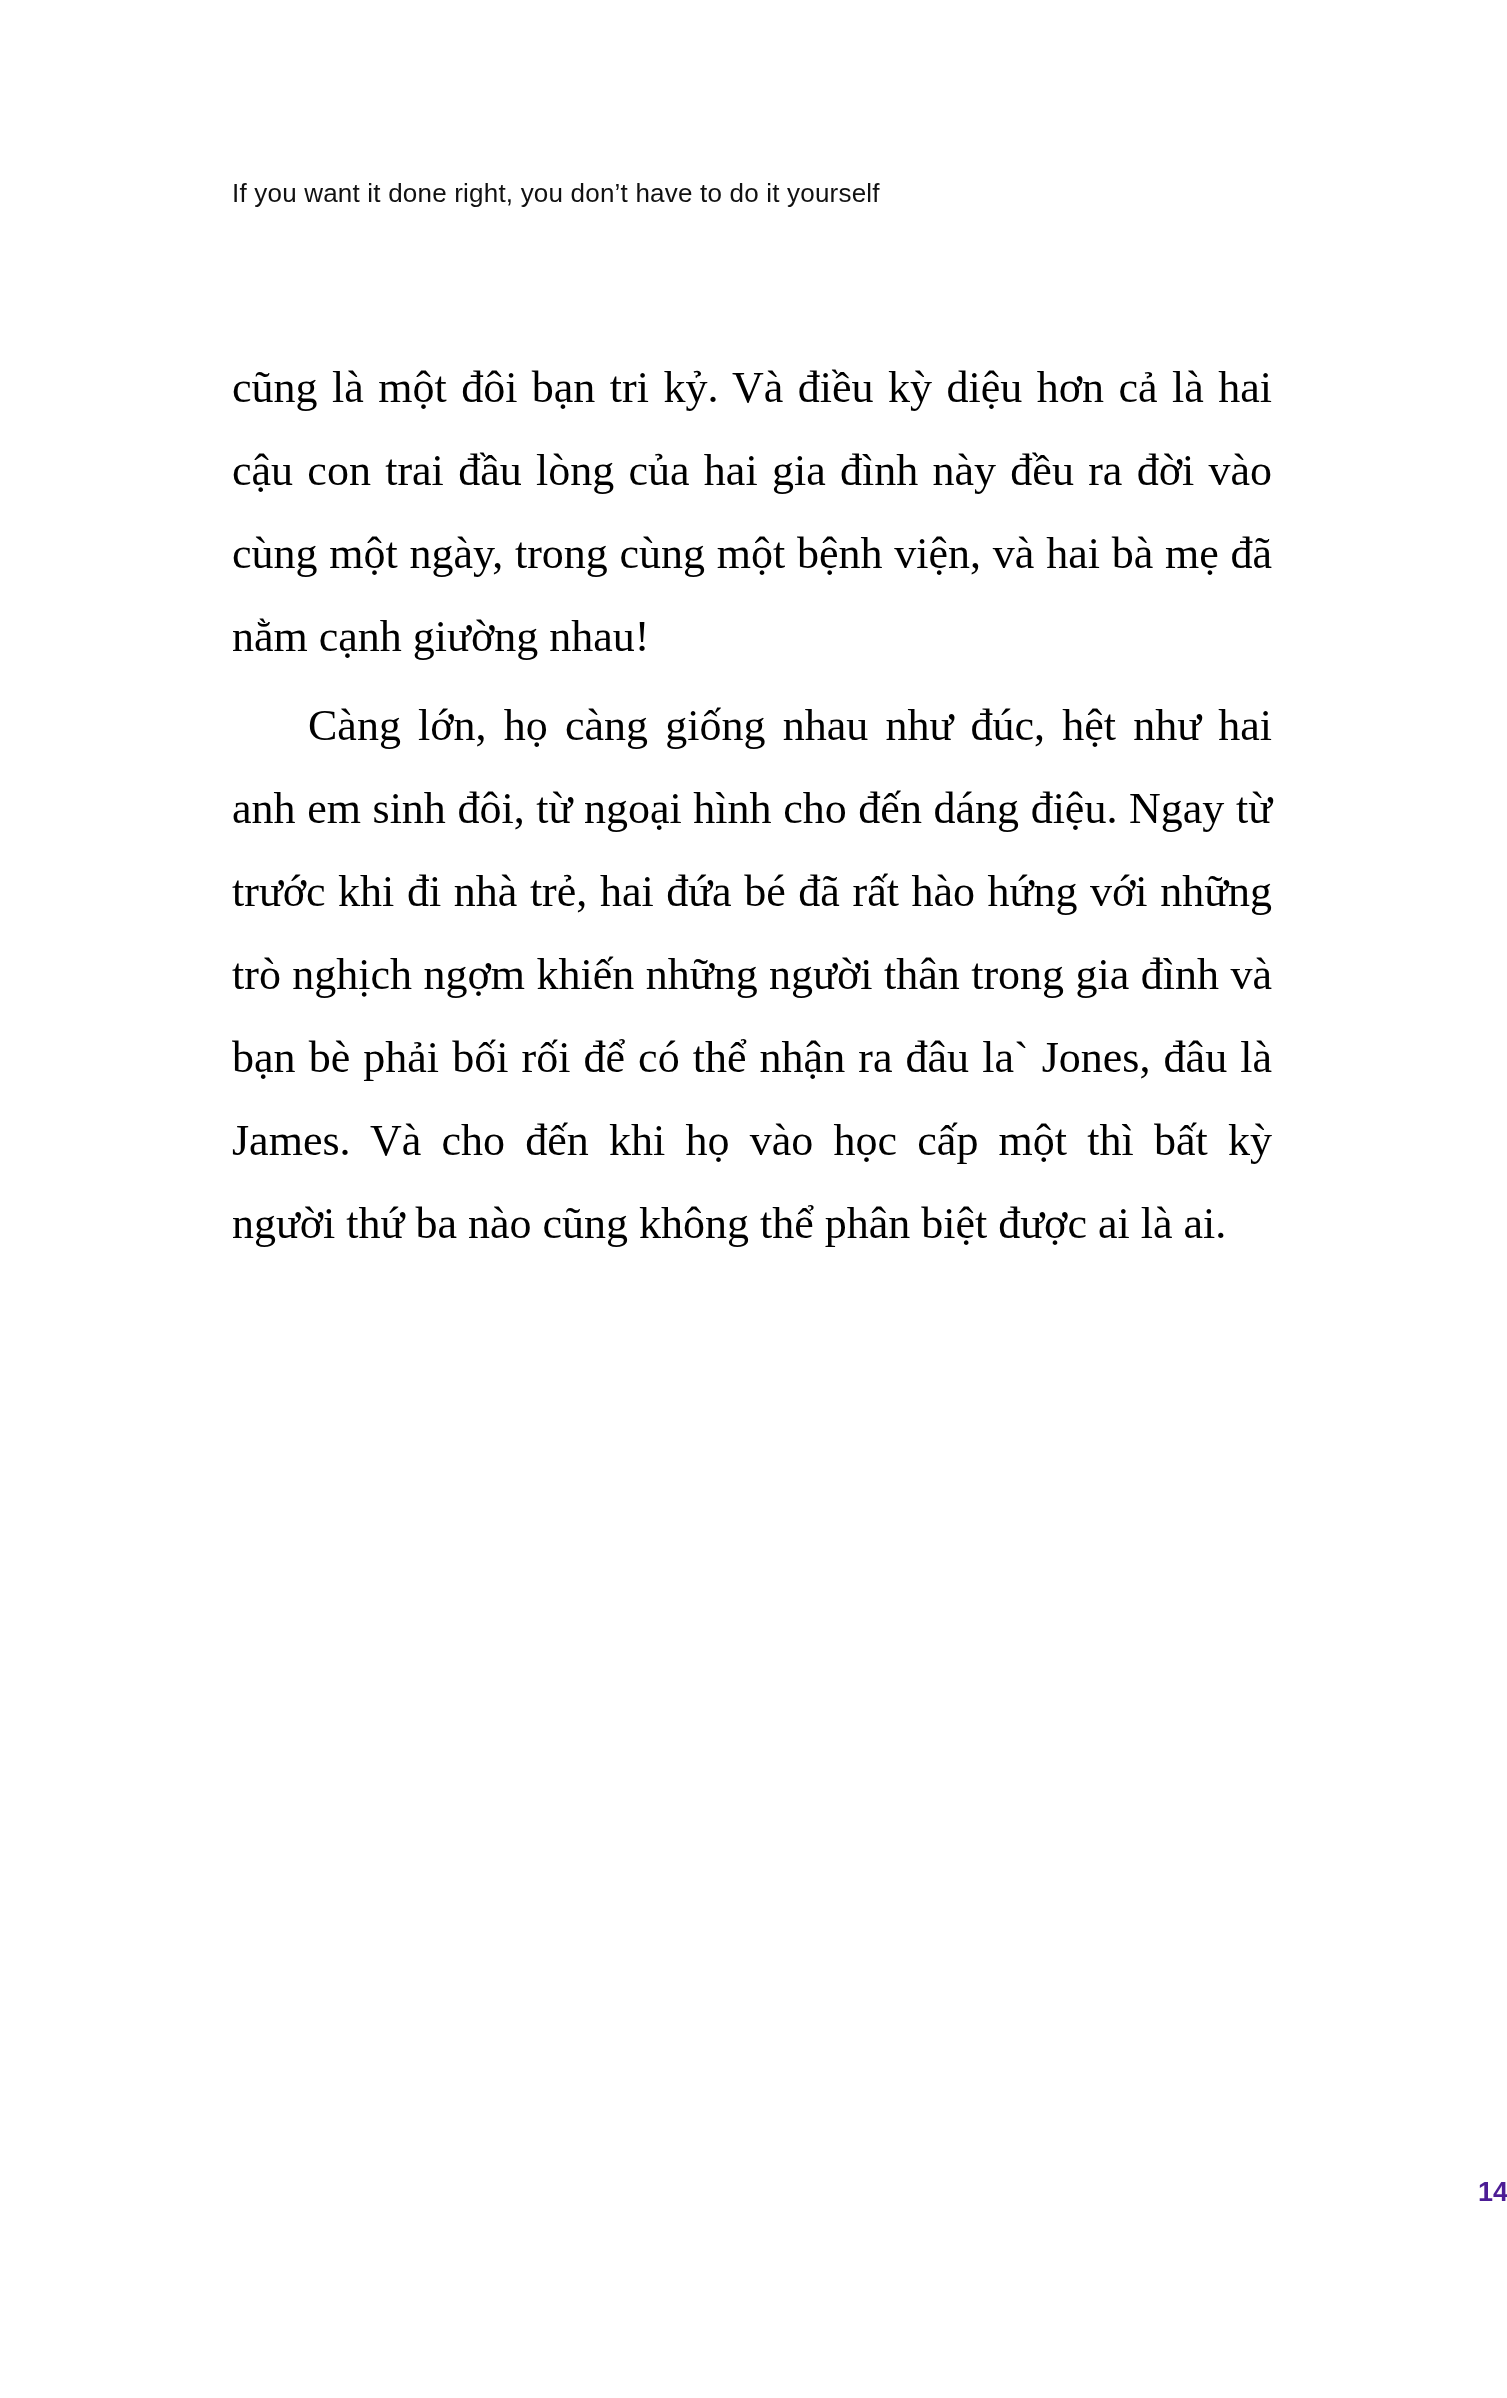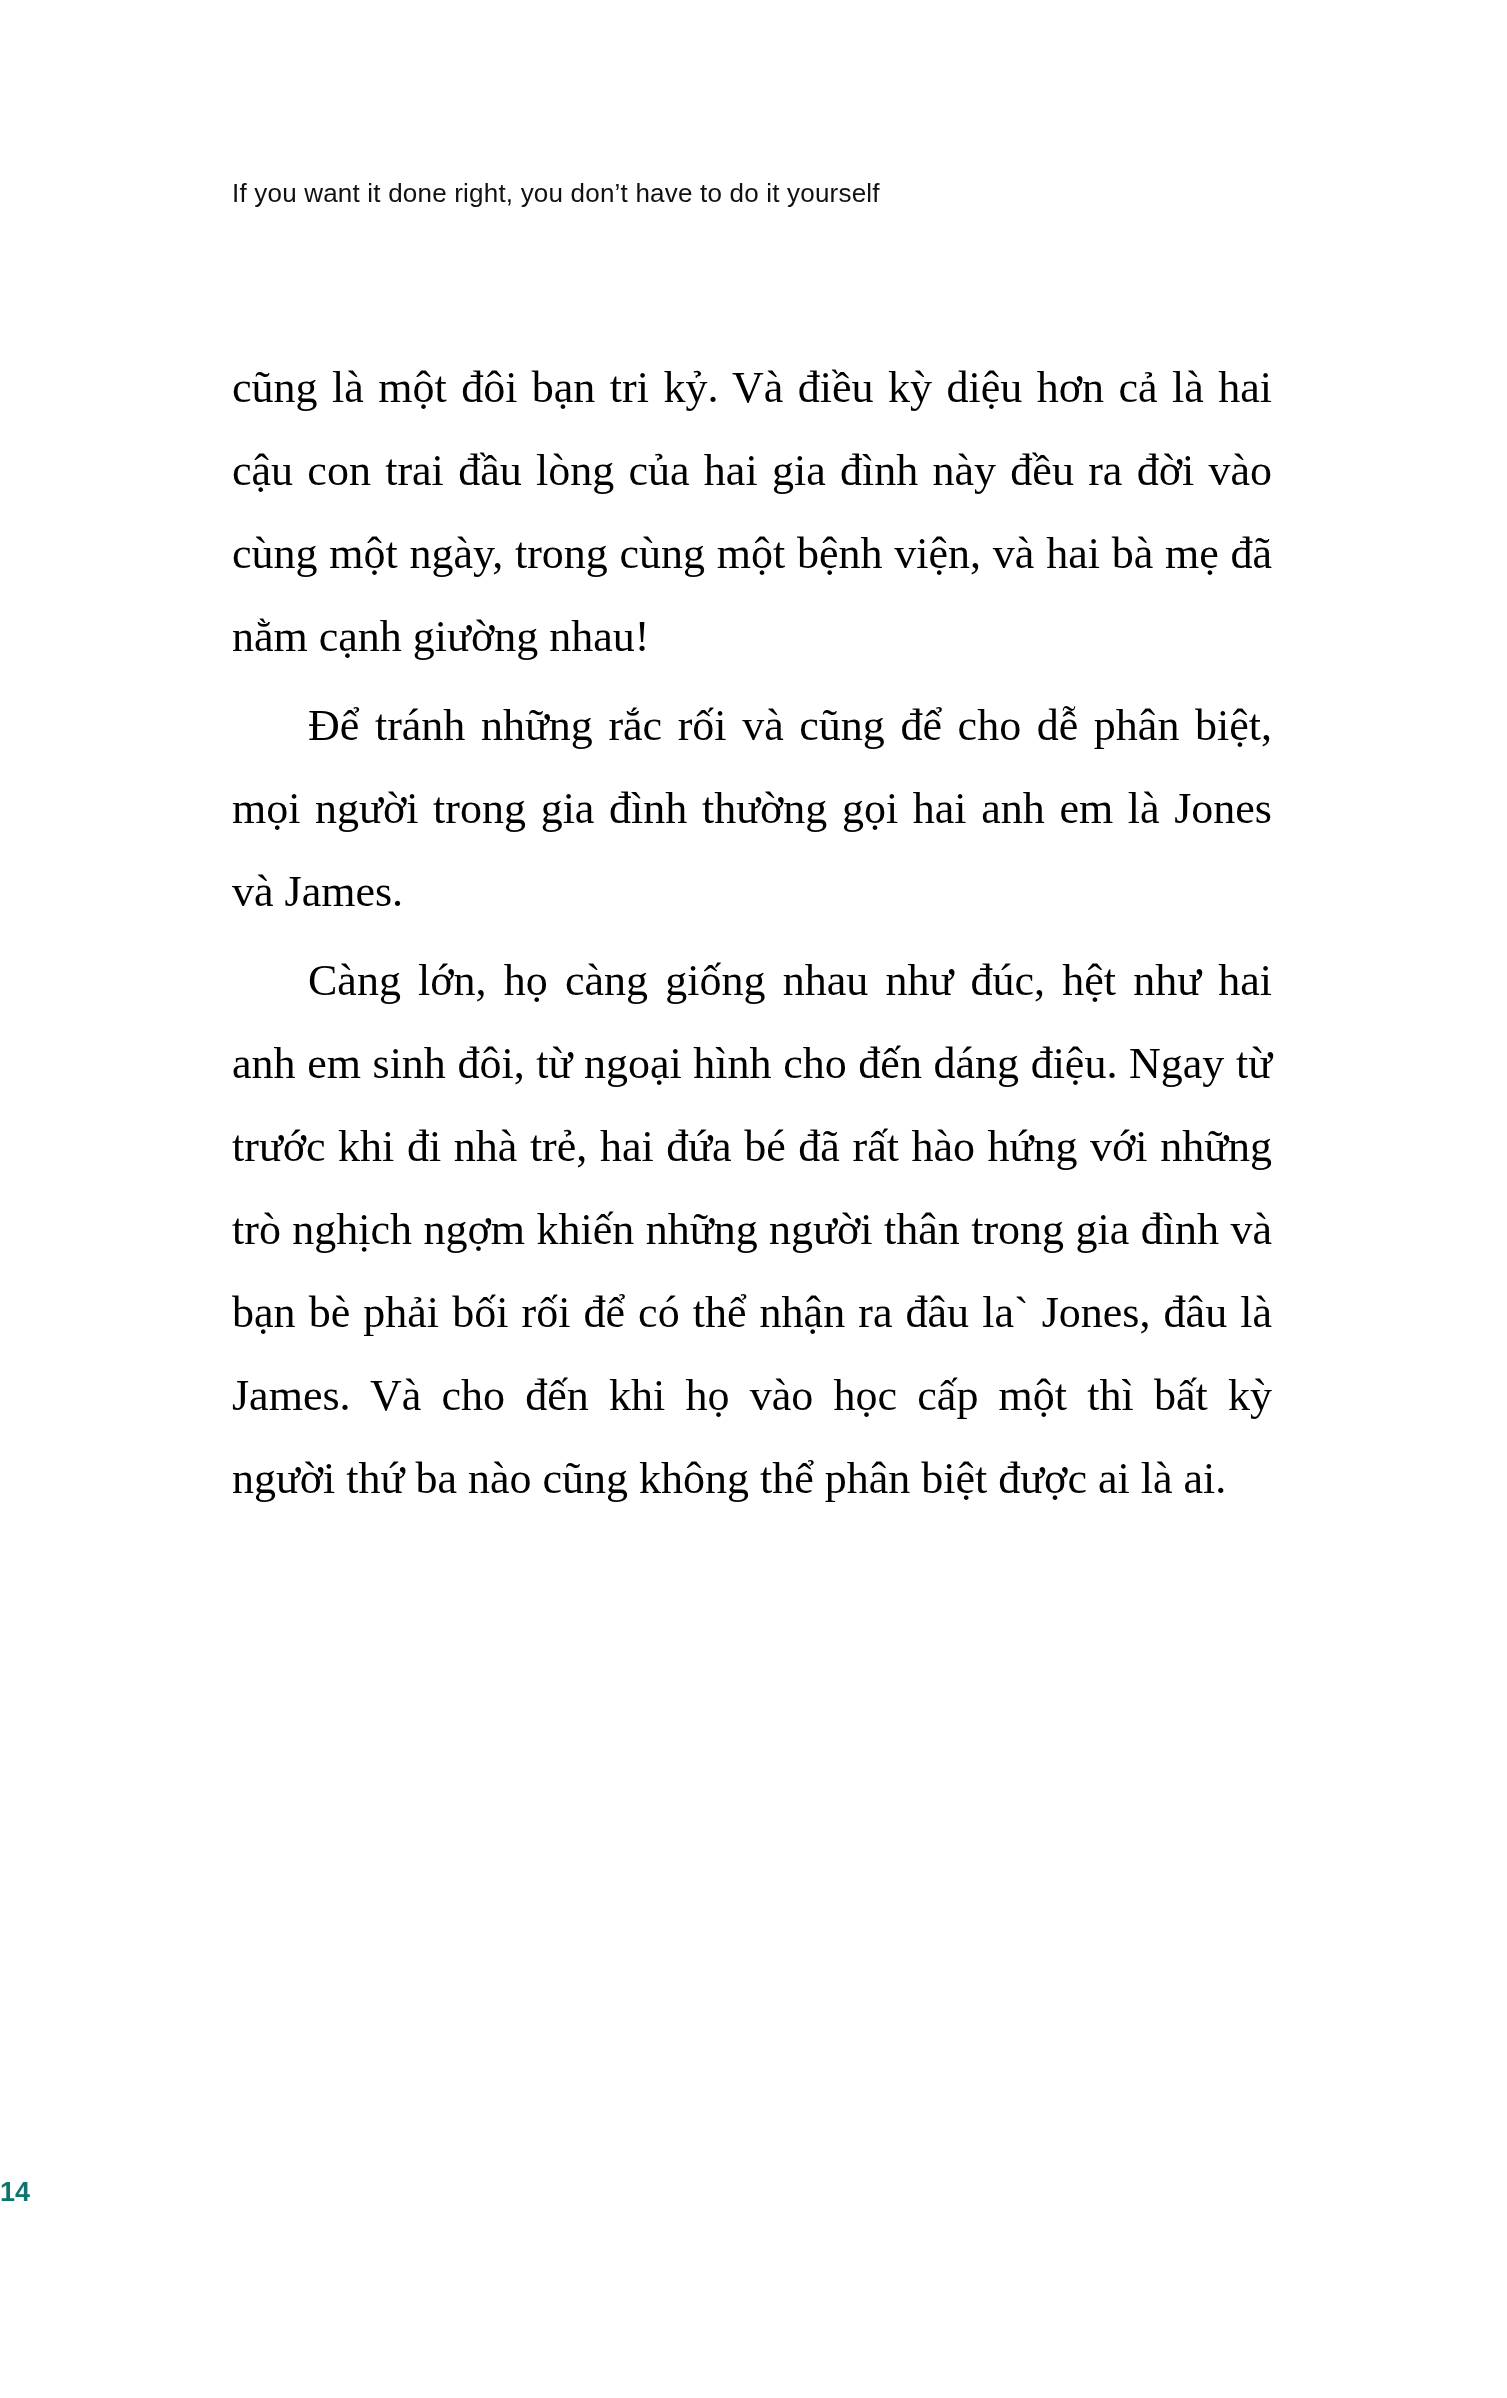--- a/index.html
+++ b/index.html
@@ -49,36 +49,35 @@
   }
   .para.last-justified {
     text-align: justify;
     text-align-last: justify;
   }
   .folio {
     position: absolute;
     left: 0;
     right: 0;
     top: 2163px;
-    text-align: left;
+    text-align: right;
     font-family: "Liberation Sans", sans-serif;
     font-weight: bold;
     font-size: 27px;
-    color: #0f766e;
+    color: #4c1d95;
   }
 </style>
 </head>
 <body>
 
 <div class="page">
 
   <div class="running-head">If you want it done right, you don’t have to do it yourself</div>
 
   <div class="body-block">
     <p class="para">cũng là một đôi bạn tri kỷ. Và điều kỳ diệu hơn cả là hai cậu con trai đầu lòng của hai gia đình này đều ra đời vào cùng một ngày, trong cùng một bệnh viện, và hai bà mẹ đã nằm cạnh giường nhau!</p>
-    <p class="para indent">Để tránh những rắc rối và cũng để cho dễ phân biệt, mọi người trong gia đình thường gọi hai anh em là Jones và James.</p>
     <p class="para indent">Càng lớn, họ càng giống nhau như đúc, hệt như hai anh em sinh đôi, từ ngoại hình cho đến dáng điệu. Ngay từ trước khi đi nhà trẻ, hai đứa bé đã rất hào hứng với những trò nghịch ngợm khiến những người thân trong gia đình và bạn bè phải bối rối để có thể nhận ra đâu la` Jones, đâu là James. Và cho đến khi họ vào học cấp một thì bất kỳ người thứ ba nào cũng không thể phân biệt được ai là ai.</p>
   </div>
 
   <div class="folio">14</div>
 
 </div>
 
 
 </body></html>

